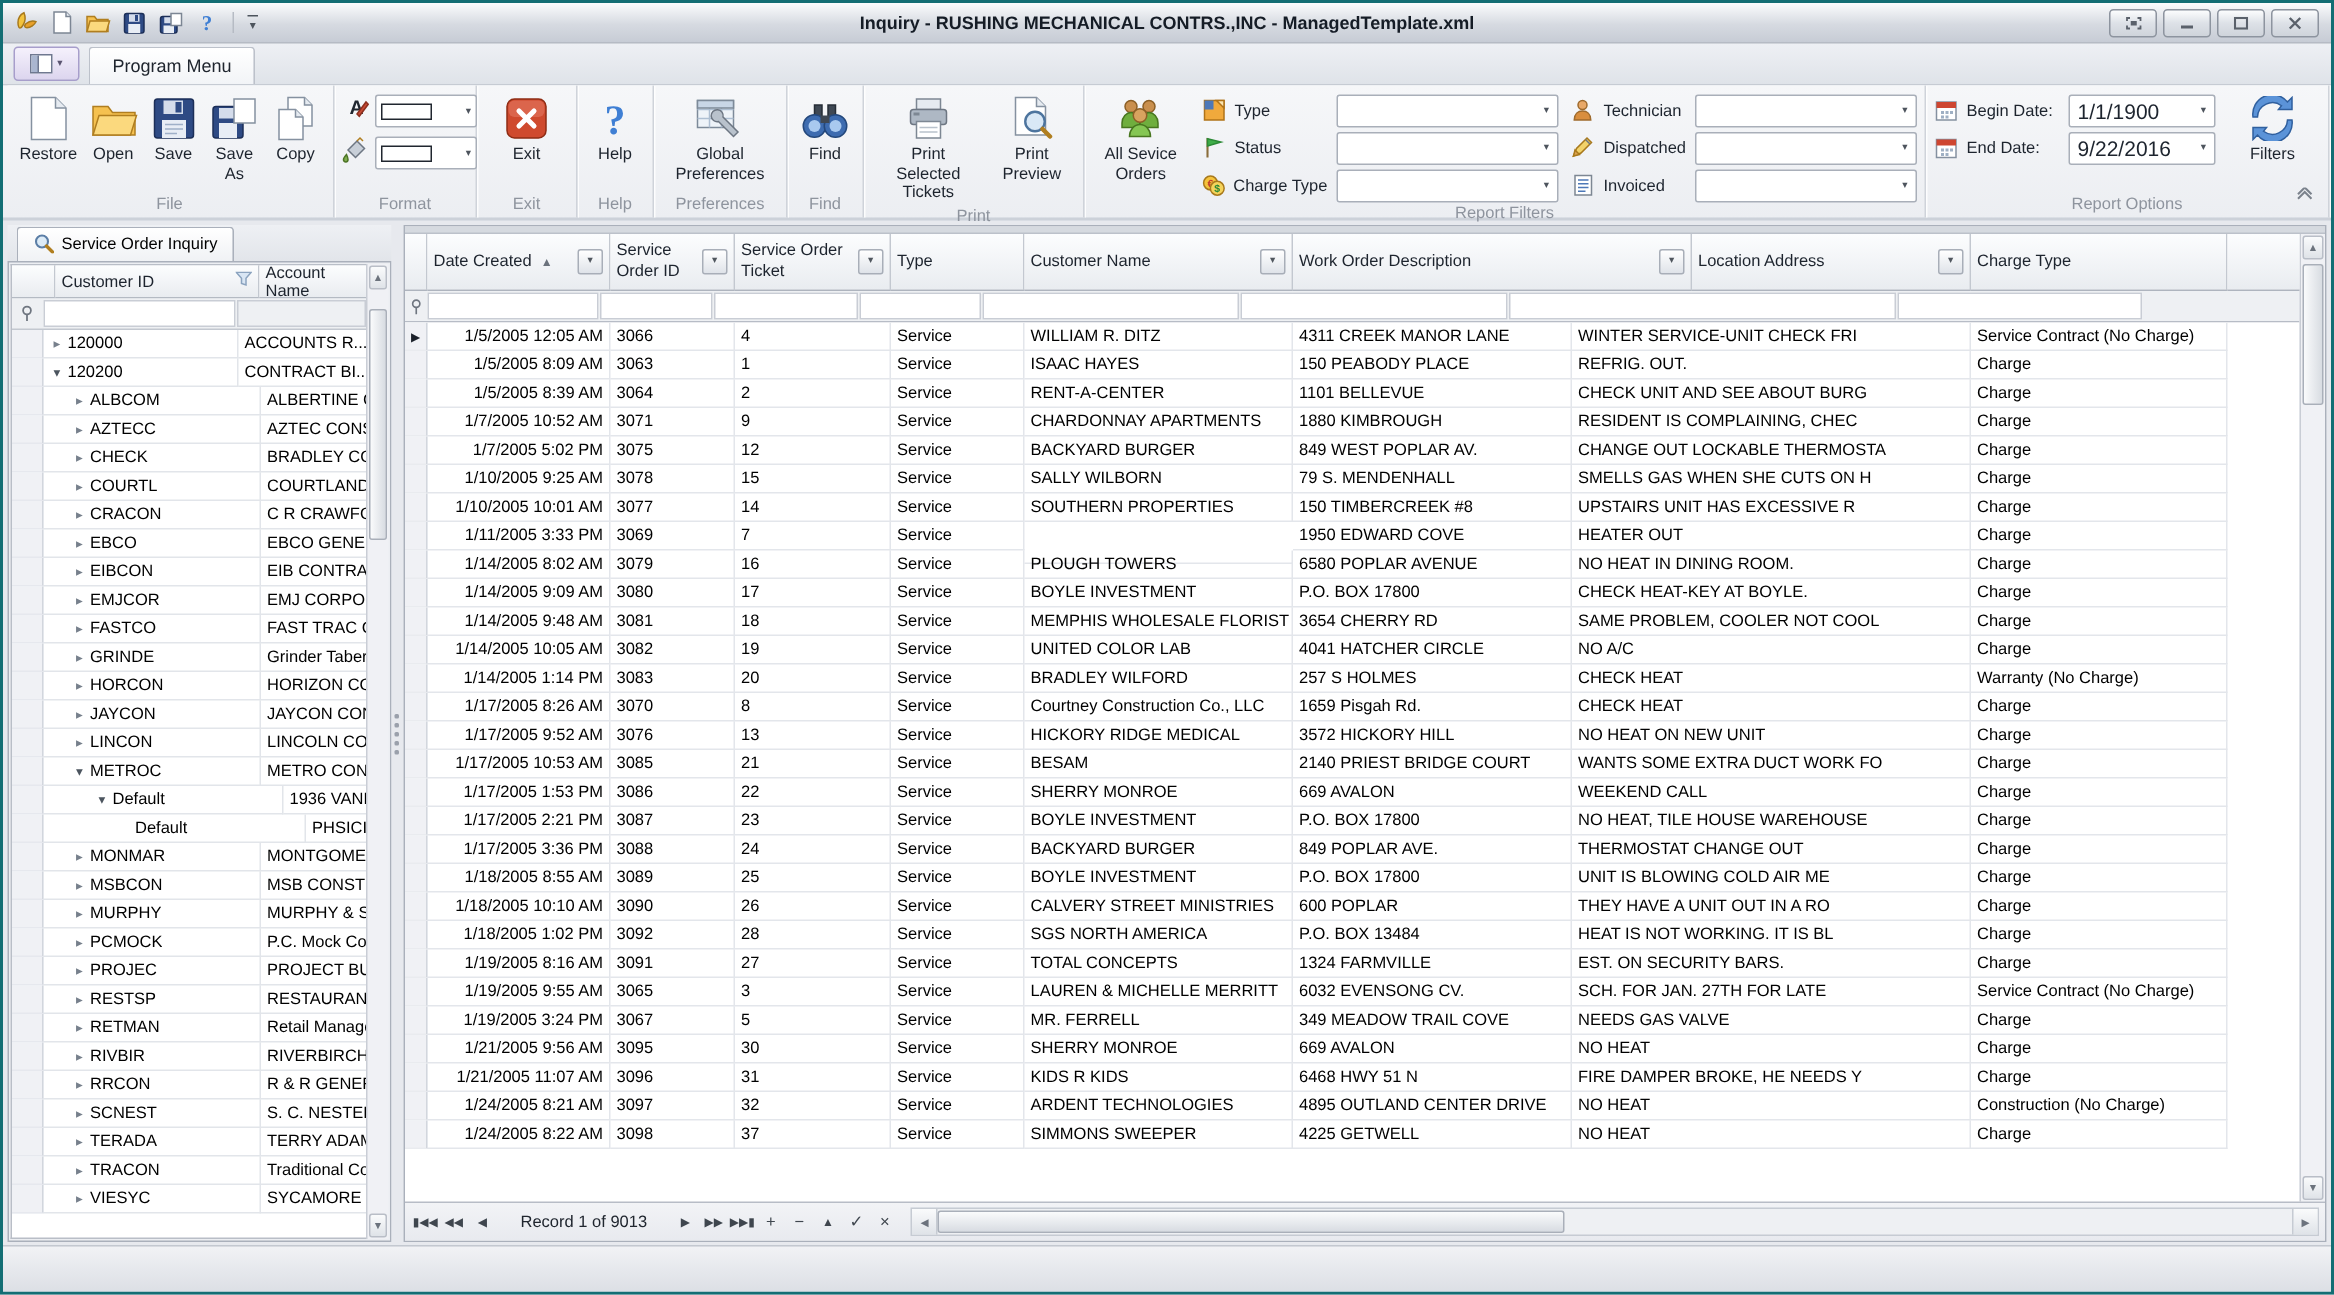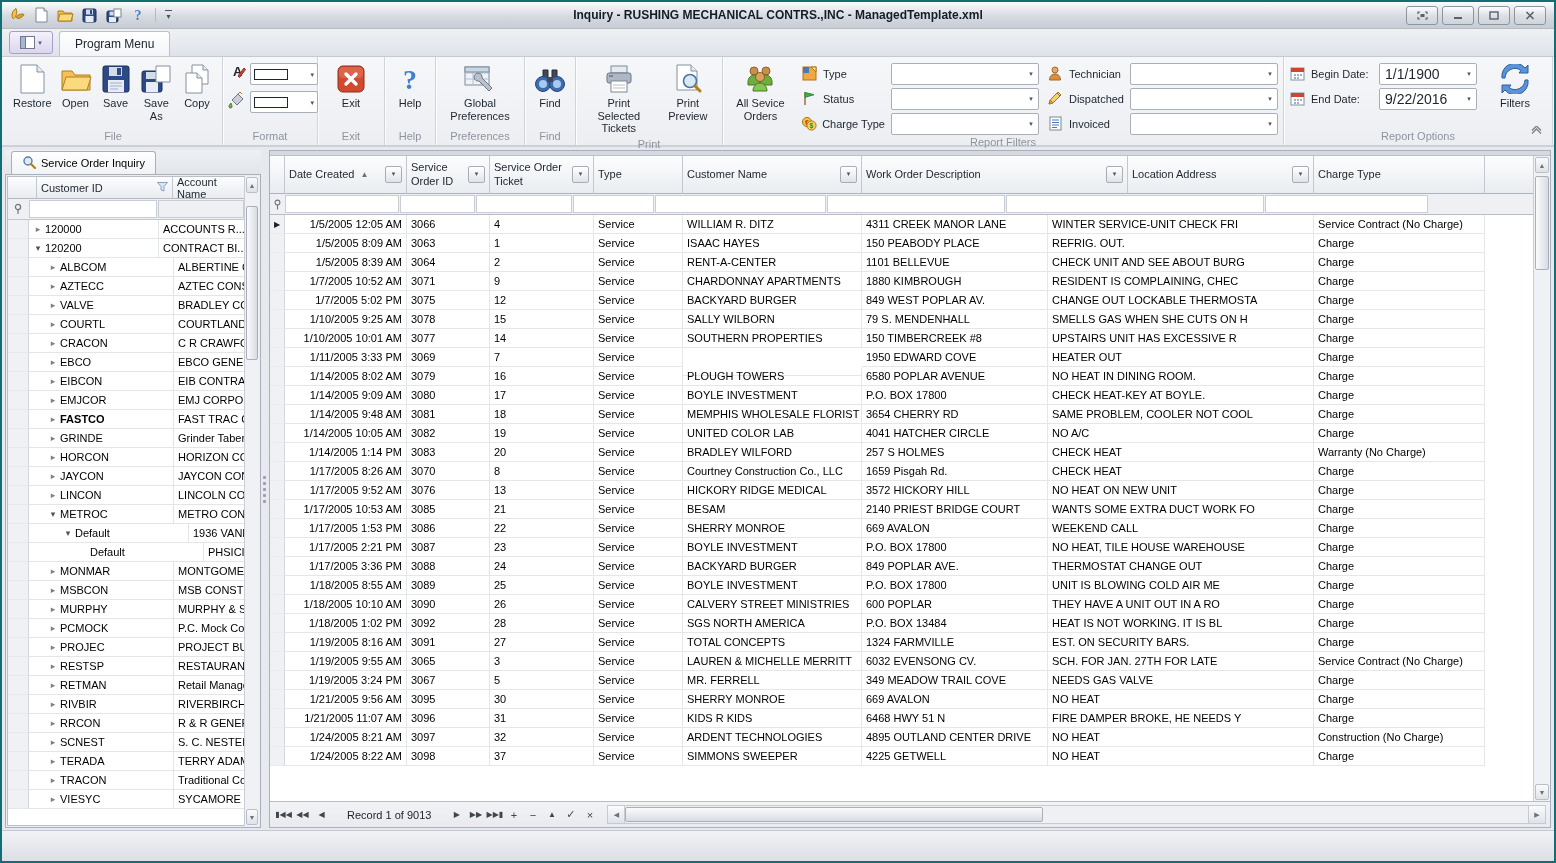--- a/index.html
+++ b/index.html
@@ -603,21 +603,21 @@
                 <div class="t-id" style="padding-left: 17px;">
                   <div class="t-arrow">▸</div>
                   <div style="overflow: hidden; white-space: nowrap;">AZTECC</div>
                 </div>
                 <div class="t-name">AZTEC CONST...</div>
               </div>
               <div class="t-row">
                 <div class="t-ind"></div>
                 <div class="t-id" style="padding-left: 17px;">
                   <div class="t-arrow">▸</div>
-                  <div style="overflow: hidden; white-space: nowrap;">VALVE</div>
+                  <div style="overflow: hidden; white-space: nowrap;">CHECK</div>
                 </div>
                 <div class="t-name">BRADLEY CON...</div>
               </div>
               <div class="t-row">
                 <div class="t-ind"></div>
                 <div class="t-id" style="padding-left: 17px;">
                   <div class="t-arrow">▸</div>
                   <div style="overflow: hidden; white-space: nowrap;">COURTL</div>
                 </div>
                 <div class="t-name">COURTLAND ...</div>
@@ -651,21 +651,21 @@
                 <div class="t-id" style="padding-left: 17px;">
                   <div class="t-arrow">▸</div>
                   <div style="overflow: hidden; white-space: nowrap;">EMJCOR</div>
                 </div>
                 <div class="t-name">EMJ CORPOR...</div>
               </div>
               <div class="t-row">
                 <div class="t-ind"></div>
                 <div class="t-id" style="padding-left: 17px;">
                   <div class="t-arrow">▸</div>
-                  <div style="overflow: hidden; white-space: nowrap; font-weight: bold;">FASTCO</div>
+                  <div style="overflow: hidden; white-space: nowrap;">FASTCO</div>
                 </div>
                 <div class="t-name">FAST TRAC C...</div>
               </div>
               <div class="t-row">
                 <div class="t-ind"></div>
                 <div class="t-id" style="padding-left: 17px;">
                   <div class="t-arrow">▸</div>
                   <div style="overflow: hidden; white-space: nowrap;">GRINDE</div>
                 </div>
                 <div class="t-name">Grinder Taber ...</div>

